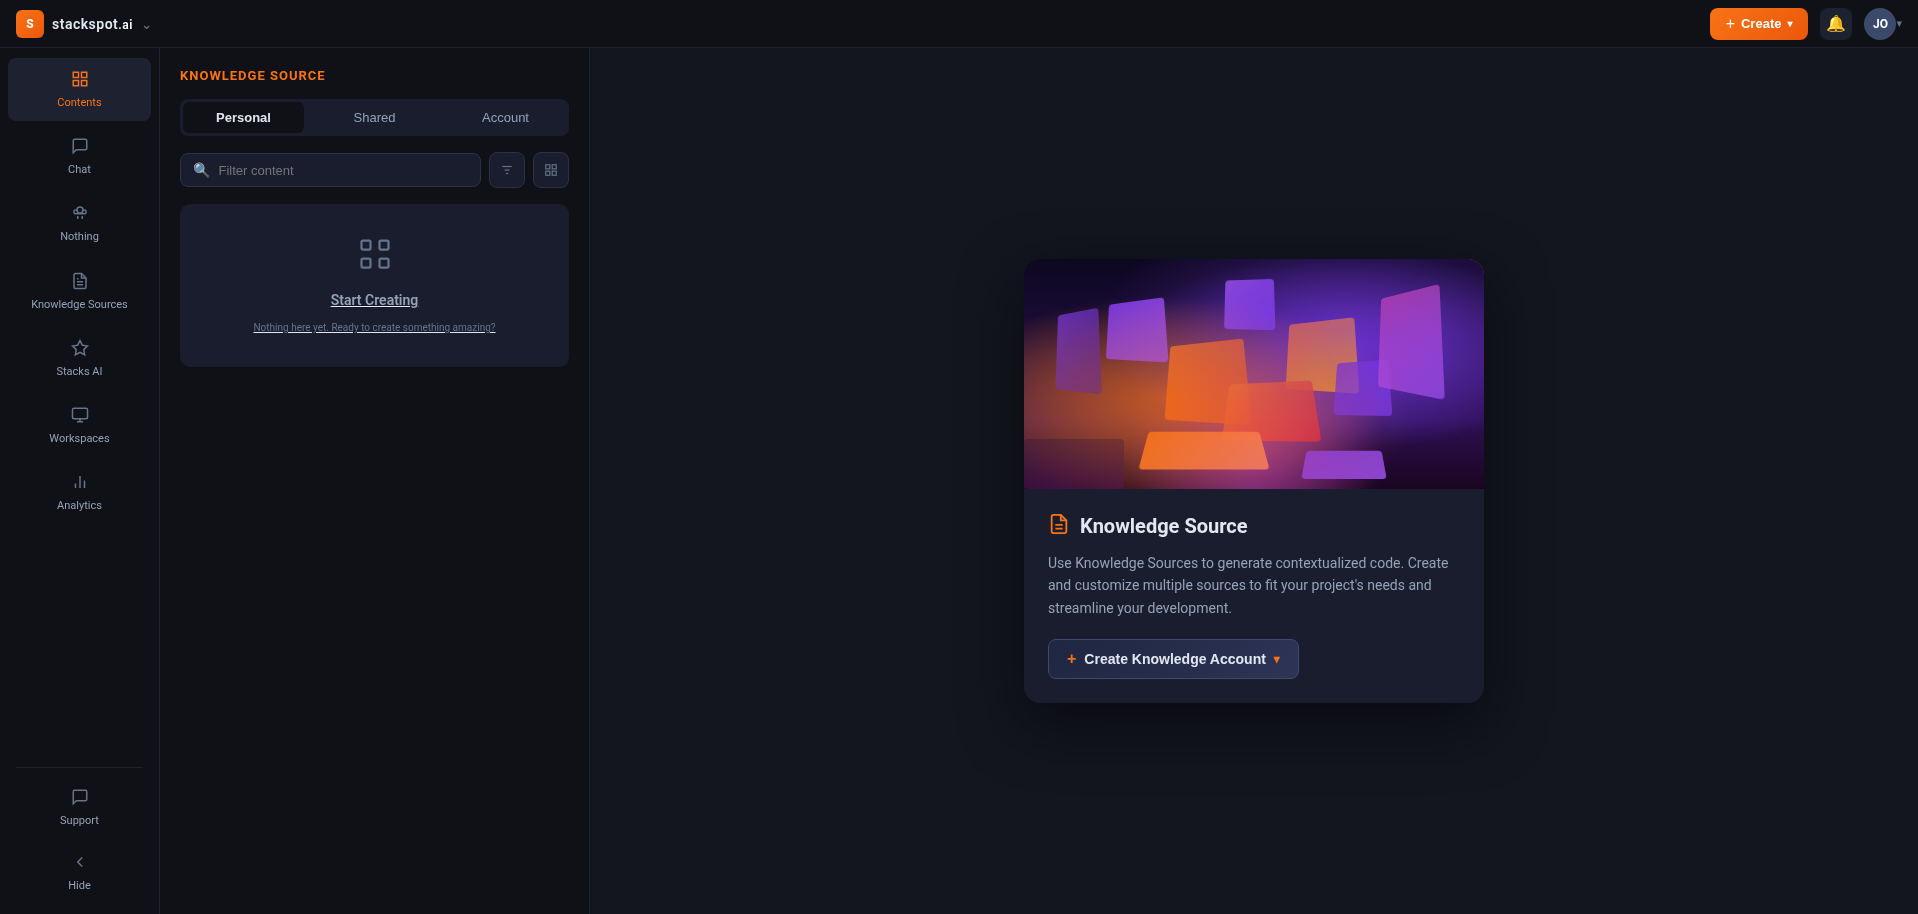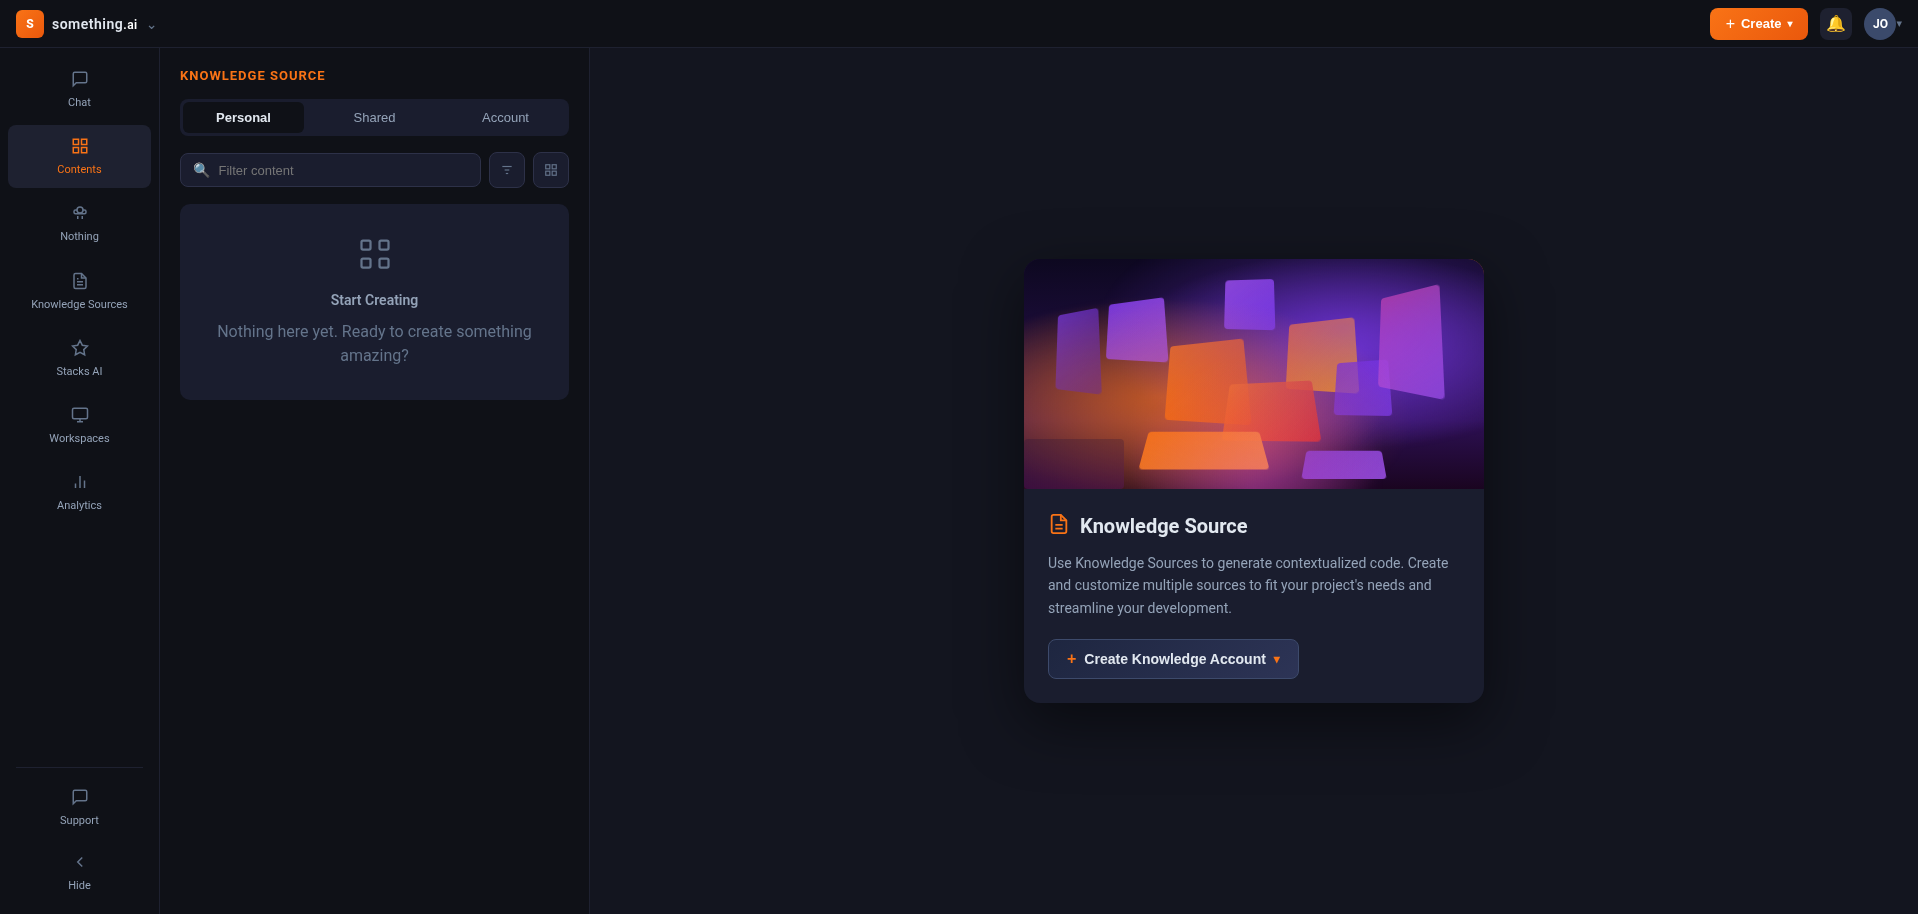--- a/index.html
+++ b/index.html
@@ -286,32 +286,33 @@
     .empty-state {
       margin: 0 20px;
       background: #1a1d2e;
       border-radius: 10px;
       padding: 32px 20px;
       display: flex;
       flex-direction: column;
       align-items: center;
       gap: 12px;
       text-align: center;
+      text-decoration: underline;
     }
     .empty-icon {
       font-size: 32px;
       color: #475569;
     }
     .empty-title {
       font-size: 14px;
       font-weight: 600;
       color: #94a3b8;
     }
     .empty-desc {
-      font-size: 16px;
+      font-size: 10px;
       color: #64748b;
       line-height: 1.5;
     }
 
     
     .right-panel {
       flex: 1;
       background: #13151f;
       display: flex;
       align-items: center;
@@ -390,21 +391,21 @@
       font-size: 12px;
     }
   </style>
 </head>
 <body>
 
 <div class="topbar">
   <div class="topbar-left">
     <div class="logo-icon">S</div>
     <span class="logo-text">
-      <span>something</span><span class="logo-ai">.ai</span>
+      <span>stackspot</span><span class="logo-ai">.ai</span>
     </span>
     <span class="topbar-chevron">⌄</span>
   </div>
   <div class="topbar-right">
     <button class="create-btn">
       <span class="plus">+</span>
       <span>Create</span>
       <span class="chevron">▾</span>
     </button>
     <button class="notif-btn">🔔</button>
@@ -413,39 +414,39 @@
         <span>JO</span>
       </div>
       <span class="avatar-chevron">▾</span>
     </div>
   </div>
 </div>
 
 <div class="main-layout">
 
   <div class="sidebar">
-    <div class="sidebar-item">
-      <span class="sidebar-icon">
-        <svg width="18" height="18" viewBox="0 0 24 24" fill="none" stroke="currentColor" stroke-width="2">
-            <path d="M21 15a2 2 0 0 1-2 2H7l-4 4V5a2 2 0 0 1 2-2h14a2 2 0 0 1 2 2z"></path>
-          </svg>
-      </span>
-      <span class="sidebar-label">Chat</span>
-    </div>
-
     <div class="sidebar-item active">
       <span class="sidebar-icon">
         <svg width="18" height="18" viewBox="0 0 24 24" fill="none" stroke="currentColor" stroke-width="2">
             <rect x="3" y="3" width="7" height="7"></rect>
             <rect x="14" y="3" width="7" height="7"></rect>
             <rect x="3" y="14" width="7" height="7"></rect>
             <rect x="14" y="14" width="7" height="7"></rect>
           </svg>
       </span>
       <span class="sidebar-label">Contents</span>
+    </div>
+
+    <div class="sidebar-item">
+      <span class="sidebar-icon">
+        <svg width="18" height="18" viewBox="0 0 24 24" fill="none" stroke="currentColor" stroke-width="2">
+            <path d="M21 15a2 2 0 0 1-2 2H7l-4 4V5a2 2 0 0 1 2-2h14a2 2 0 0 1 2 2z"></path>
+          </svg>
+      </span>
+      <span class="sidebar-label">Chat</span>
     </div>
 
     <div class="sidebar-item">
       <span class="sidebar-icon">
         <svg width="18" height="18" viewBox="0 0 24 24" fill="none" stroke="currentColor" stroke-width="2">
             <circle cx="12" cy="8" r="4"></circle>
             <path d="M8 8h-2a2 2 0 0 0-2 2v1a2 2 0 0 0 2 2h12a2 2 0 0 0 2-2v-1a2 2 0 0 0-2-2h-2"></path>
             <path d="M9 16v4"></path>
             <path d="M15 16v4"></path>
           </svg>

